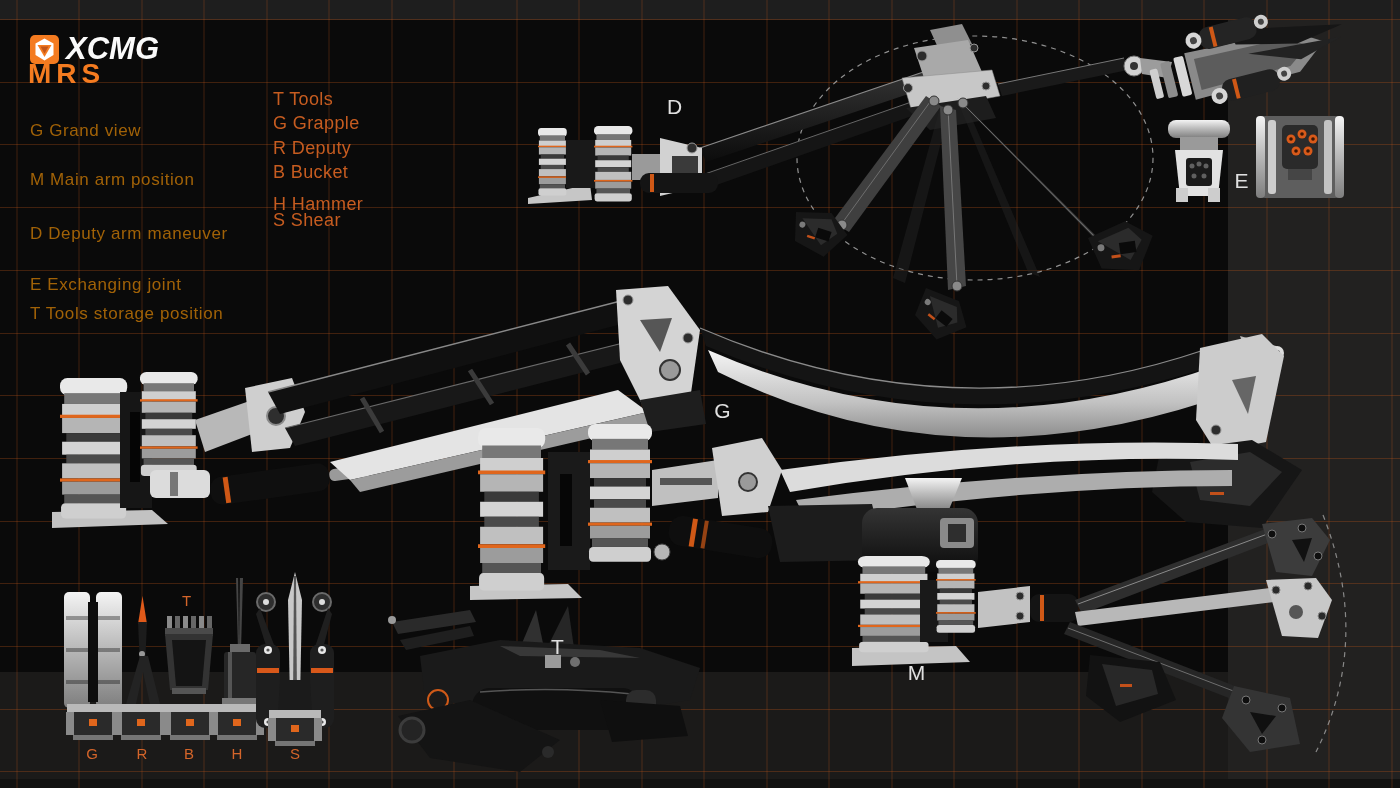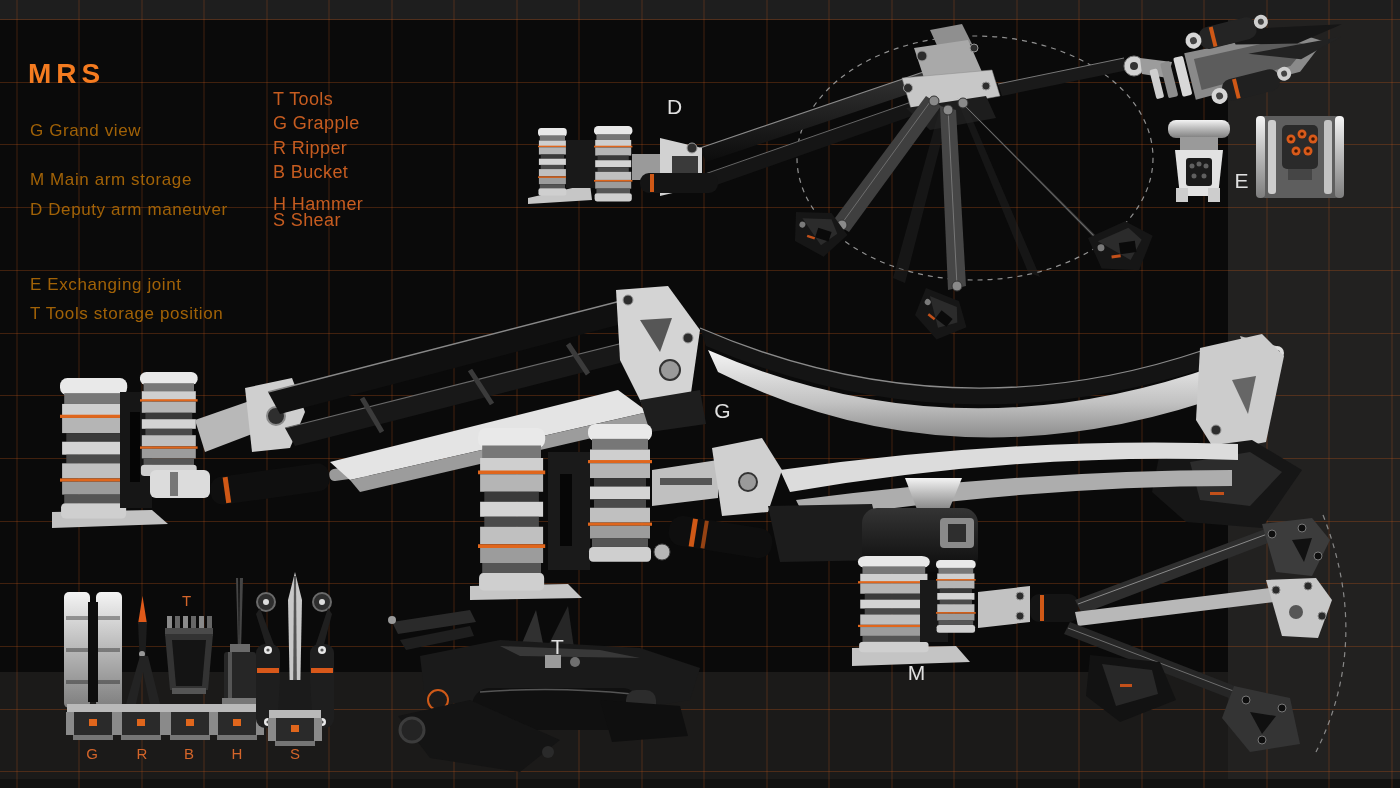--- a/index.html
+++ b/index.html
@@ -430,31 +430,40 @@
         <circle cx="268" cy="722" r="4" fill="#e8e8e8"></circle>
           <circle cx="268" cy="722" r="1.6" fill="#555"></circle>
         <circle cx="322" cy="722" r="4" fill="#e8e8e8"></circle>
           <circle cx="322" cy="722" r="1.6" fill="#555"></circle>
         <polygon points="280,680 310,680 314,746 276,746" fill="#1b1b1b"></polygon>
         <use href="#mount" transform="translate(295,710)"></use>
       </g>
     </g>
   </svg>
 
+  <div class="logo-row">
+    <svg width="29" height="29" viewBox="0 0 29 29">
+      <rect x="0" y="0" width="29" height="29" rx="5" fill="#f47b20"></rect>
+      <polygon points="14.5,3.5 23.5,8.5 23.5,20 14.5,25.5 5.5,20 5.5,8.5" fill="#ffffff"></polygon>
+      <polygon points="7.5,10 21.5,10 14.5,22" fill="#f47b20"></polygon>
+      <polygon points="10.5,11.5 18.5,11.5 14.5,18.5" fill="#c2571a"></polygon>
+    </svg>
+    <span class="logo-text">XCMG</span>
+  </div>
   <div class="product">MRS</div>
 
   <div class="lv" style="top:121px">G Grand view</div>
-  <div class="lv" style="top:170px">M Main arm storage</div>
-  <div class="lv" style="top:200px">D Deputy arm maneuver</div>
+  <div class="lv" style="top:170px">M Main arm position</div>
+  <div class="lv" style="top:224px">D Deputy arm maneuver</div>
   <div class="lv" style="top:275px">E Exchanging joint</div>
   <div class="lv" style="top:304px">T Tools storage position</div>
 
   <div class="lt" style="top:89px">T Tools</div>
   <div class="lt" style="top:113px">G Grapple</div>
-  <div class="lt" style="top:138px">R Ripper</div>
+  <div class="lt" style="top:138px">R Deputy</div>
   <div class="lt" style="top:162px">B Bucket</div>
   <div class="lt" style="top:194px">H Hammer</div>
   <div class="lt" style="top:210px">S Shear</div>
 
   <div class="marker" style="left:675px;top:107px">D</div>
   <div class="marker" style="left:1242px;top:181px">E</div>
   <div class="marker" style="left:723px;top:411px">G</div>
   <div class="marker" style="left:558px;top:647px">T</div>
   <div class="marker" style="left:917px;top:673px">M</div>
   <div class="marker orange" style="left:187px;top:600px">T</div>

